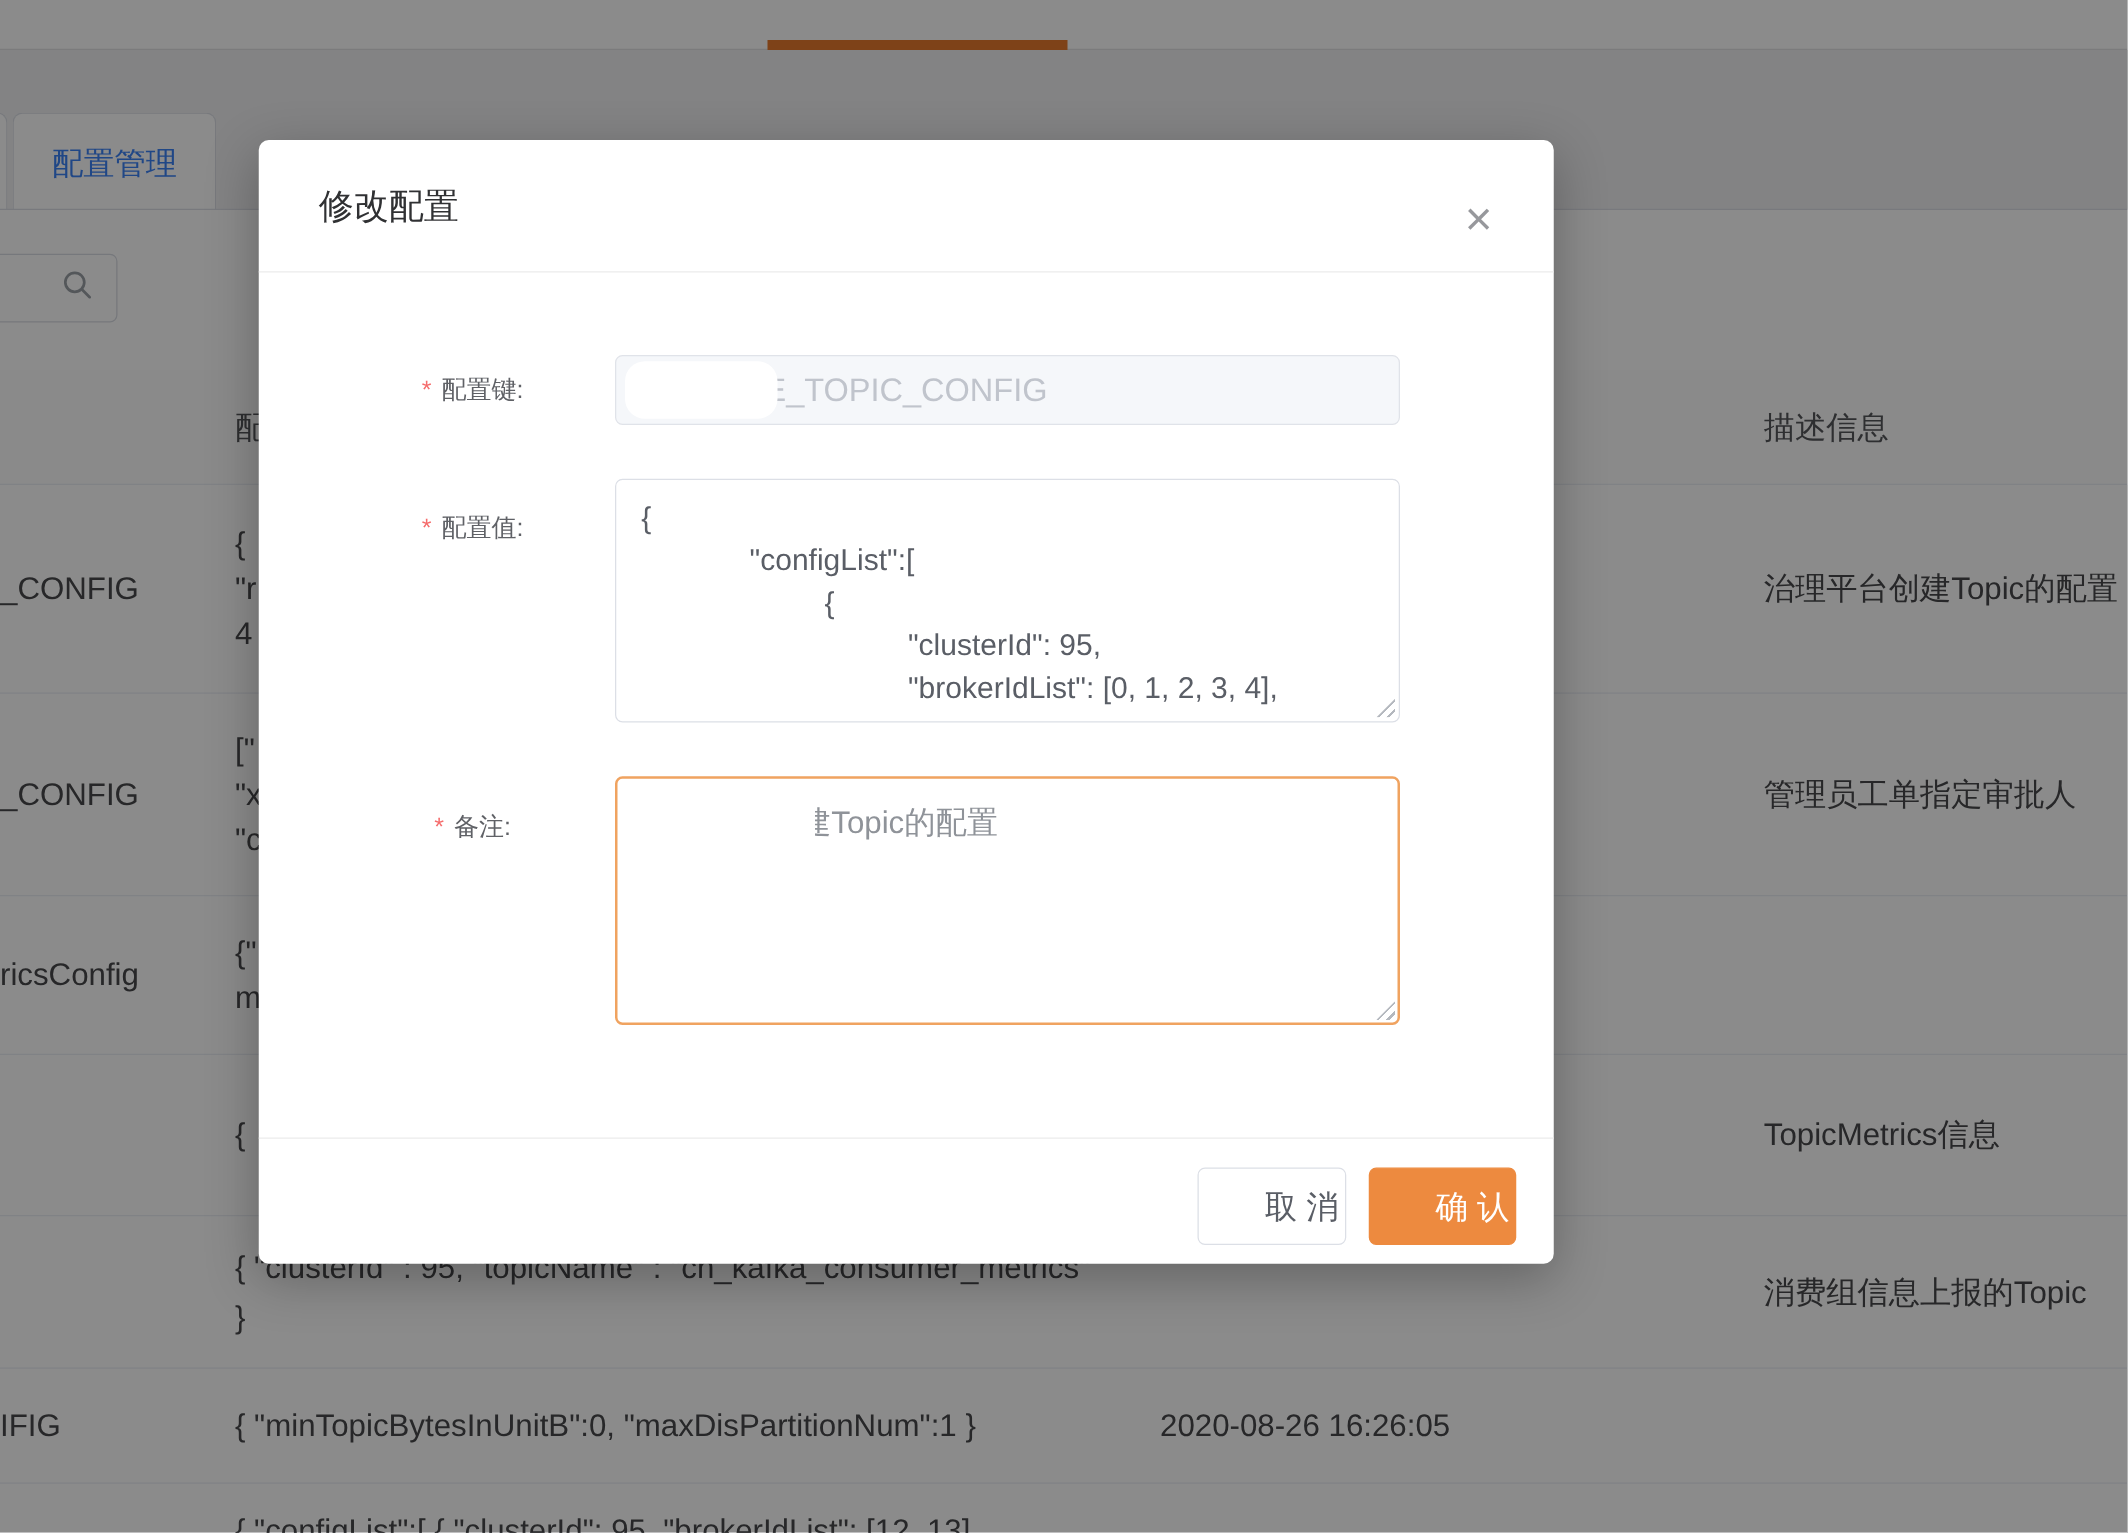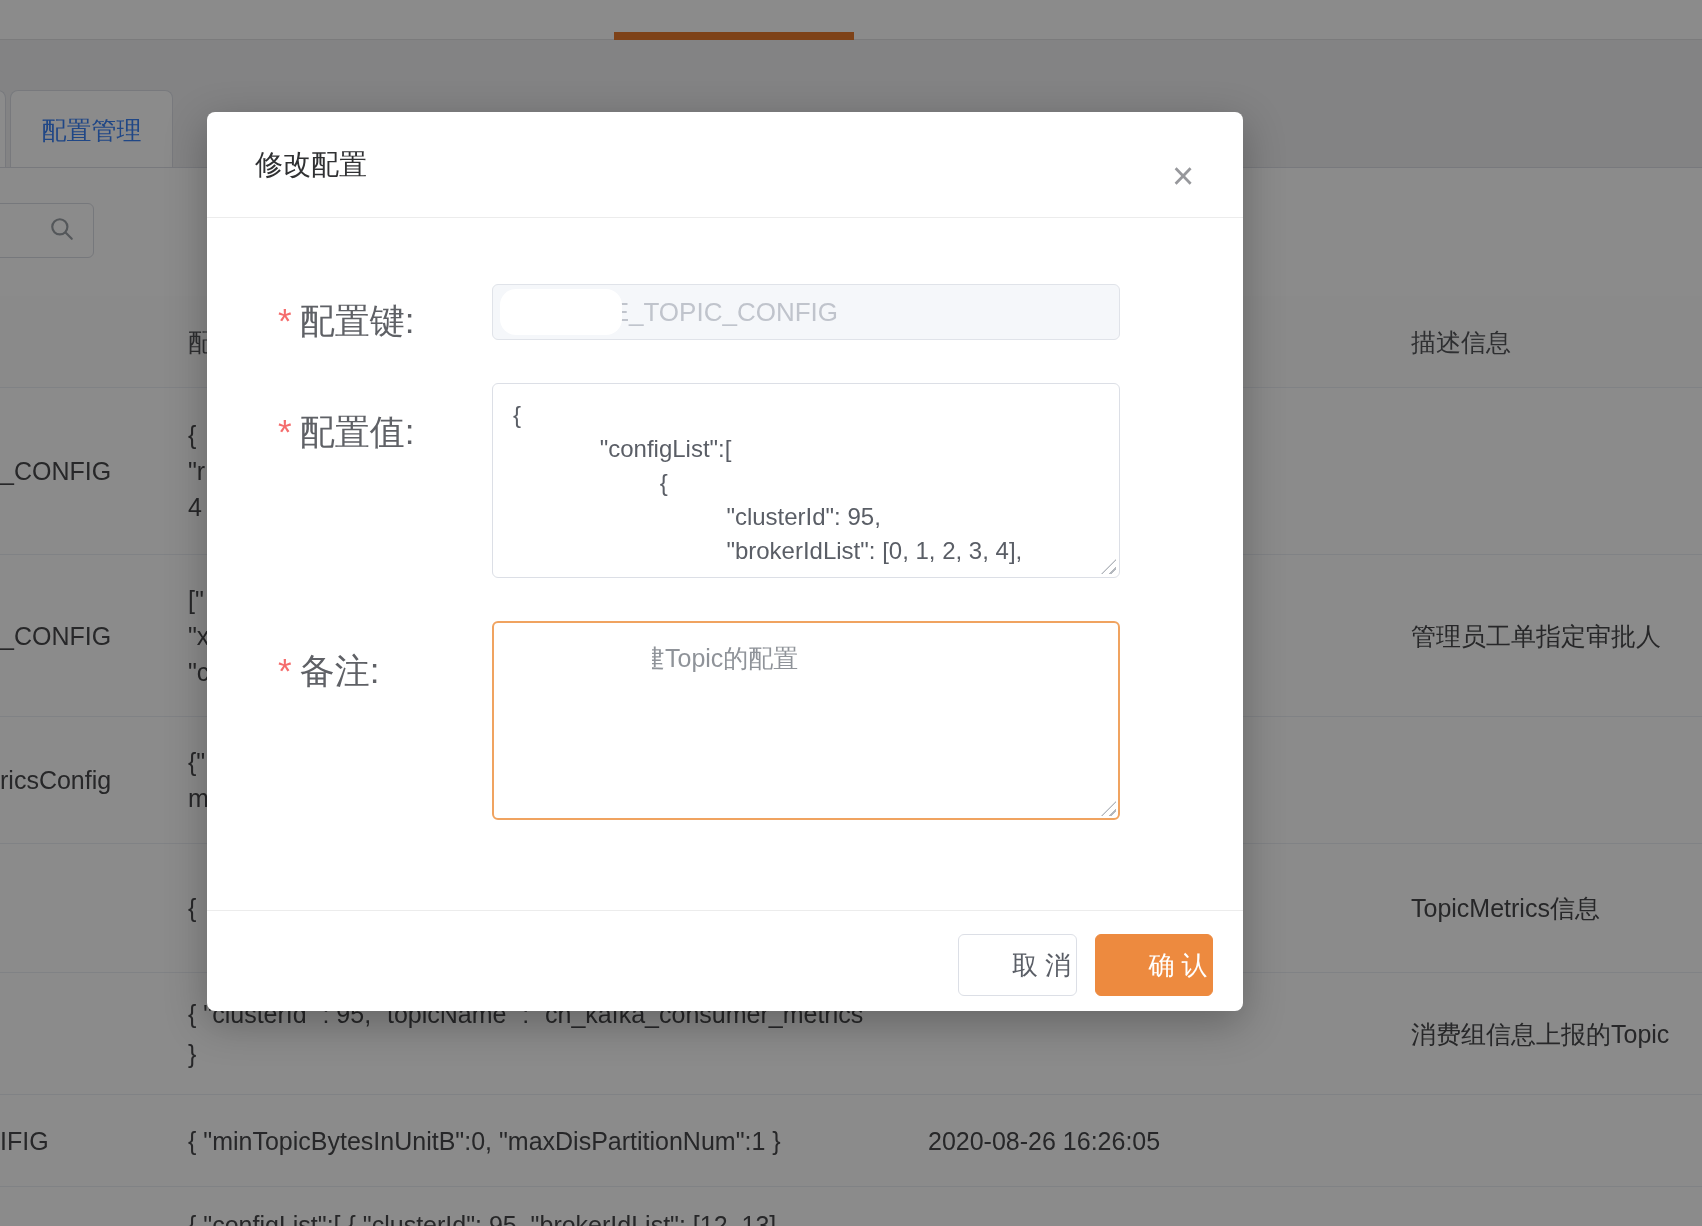--- a/index.html
+++ b/index.html
@@ -41,22 +41,22 @@
 
   
   #modal { position:absolute; left:207px; top:112px; width:1036px; height:899px;
     background:#fff; border-radius:8px; z-index:20;
     box-shadow:0 12px 42px rgba(0,0,0,0.28); }
   .m-header { position:relative; height:106px; border-bottom:1px solid #ececec; }
   .m-title { position:absolute; left:48px; top:50%; transform:translateY(-50%);
     font-size:28px; font-weight:500; color:#303133; }
   .m-close { position:absolute; right:40px; top:46px; width:40px; height:40px;
     font-size:38px; line-height:36px; text-align:center; color:#97989c; cursor:pointer; }
-  .m-label { position:absolute; left:71px; width:200px; text-align:left;
-    font-size:35px; color:#5f6166; }
+  .m-label { position:absolute; left:71px; width:200px; text-align:center;
+    font-size:20px; color:#5f6166; }
   .req { color:#f56c6c; margin-right:8px; }
   .field-wrap { position:absolute; left:285px; width:628px; }
   #key-input { width:100%; height:56px; background:#f5f7fa; border:1px solid #e0e3e9;
     border-radius:6px; color:#c0c4cc; font-size:26px; padding-left:18px;
     font-family:inherit; }
   .ta { width:100%; height:100%; border:1px solid #dcdfe6; border-radius:6px;
     resize:none; outline:none; font-family:inherit; overflow:hidden; }
   #value-ta { font-size:24px; line-height:34px; color:#5a5e66; padding:14px 16px 8px 20px;
     white-space:pre; }
   #remark-ta { border:2px solid #f0a360; font-size:25px; line-height:34px;
@@ -103,20 +103,21 @@
         <div class="cell c-desc">描述信息</div>
       </div>
 
       <div class="trow" style="height:167px">
         <div class="cell c-key">_CONFIG</div>
         <div class="cell c-val">
           <div>{</div>
           <div>"r</div>
           <div>4</div>
         </div>
+        <div class="cell c-desc">治理平台创建Topic的配置</div>
       </div>
 
       <div class="trow" style="height:162px">
         <div class="cell c-key">_CONFIG</div>
         <div class="cell c-val">
           <div>["</div>
           <div>"x</div>
           <div>"c</div>
         </div>
         <div class="cell c-desc">管理员工单指定审批人</div>

